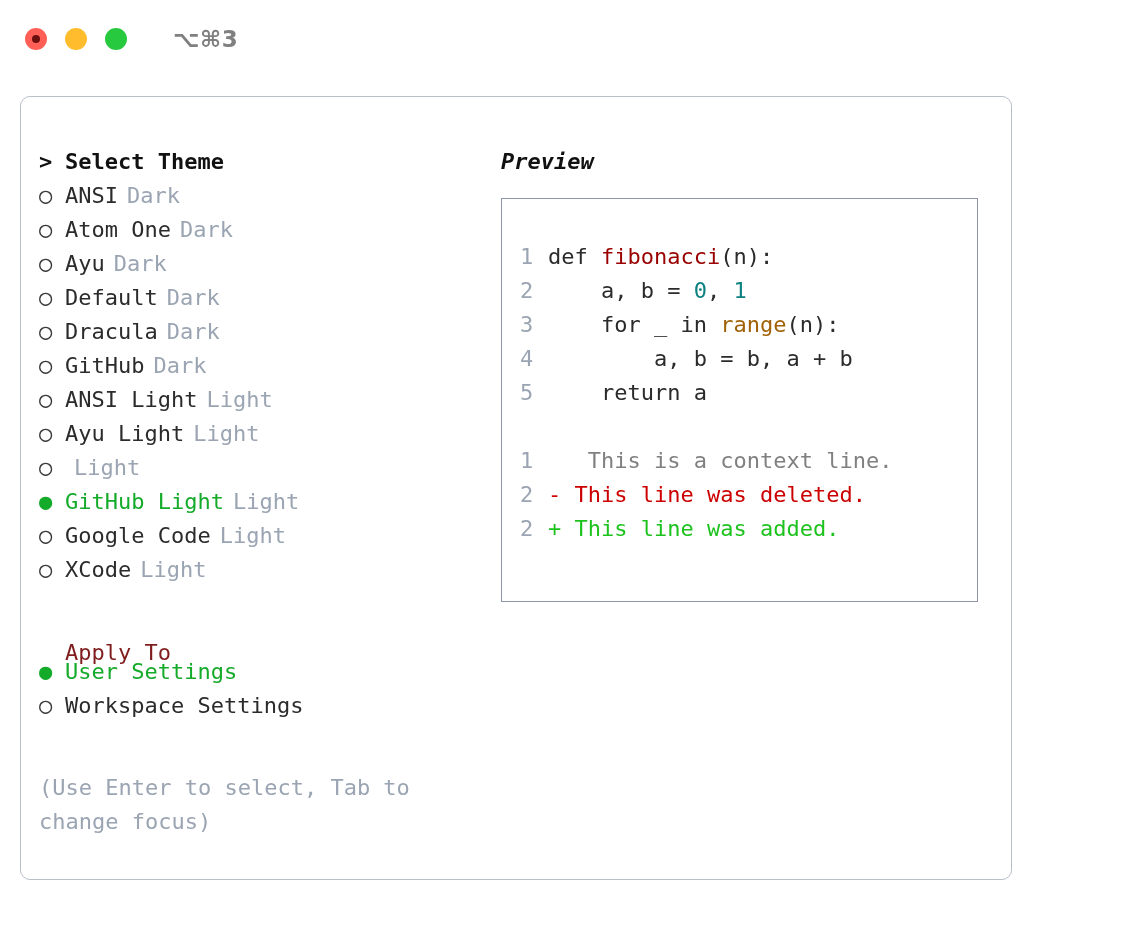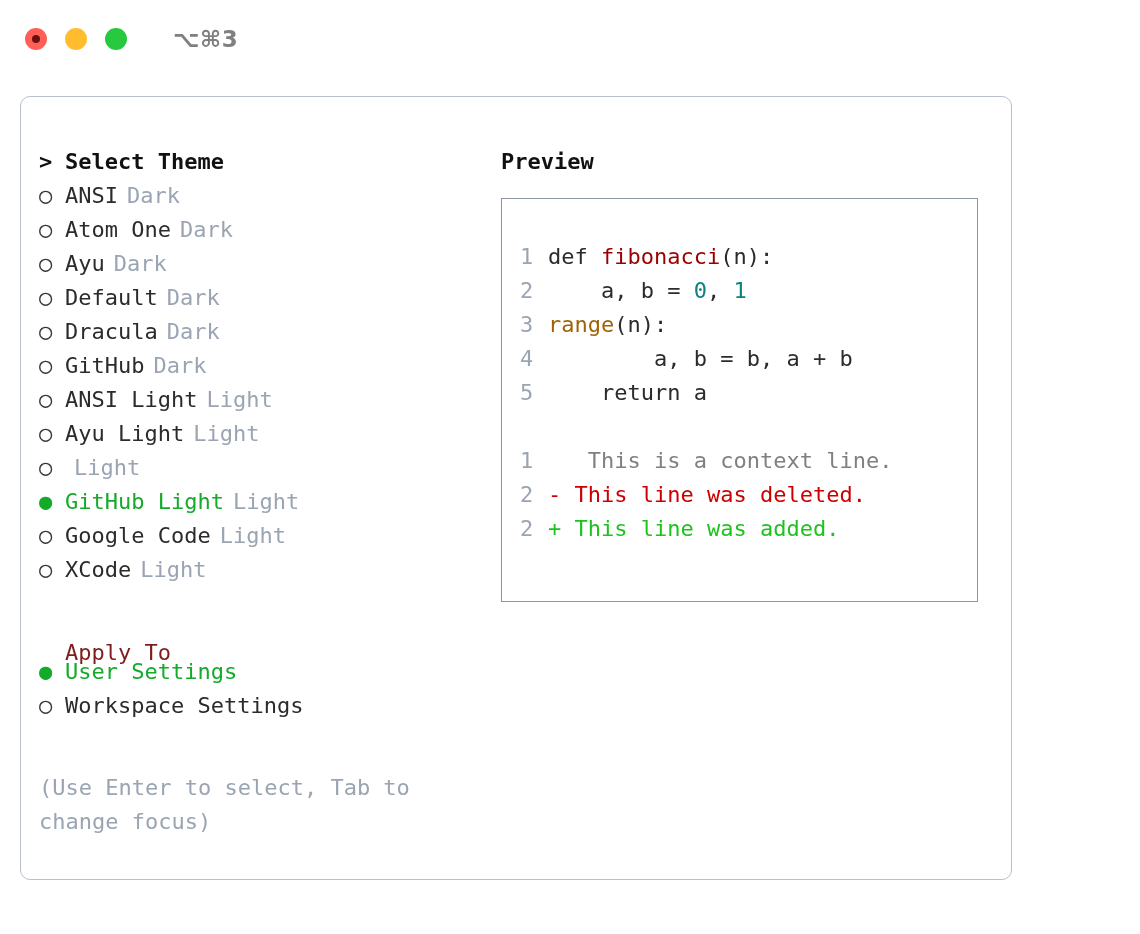--- a/index.html
+++ b/index.html
@@ -137,20 +137,21 @@
     position: absolute;
     left: 480px;
     top: 52px;
     width: 500px;
   }
   .preview-title {
     font-size: 22px;
     font-weight: bold;
     color: #111111;
     margin-bottom: 24px;
+    font-style: italic;
   }
   .preview-box {
     width: 477px;
     height: 404px;
     border: 1.5px solid #8b95a5;
     box-sizing: border-box;
     background: #ffffff;
     padding: 45px 0 0 18px;
   }
   .code-line {
@@ -288,21 +289,21 @@
             <span class="code-text">def </span><span class="tok-fn">fibonacci</span><span class="code-text">(n):</span>
           </div>
 
           <div class="code-line">
             <span class="lineno">2</span>
             <span class="code-text">    a, b = </span><span class="tok-num">0</span><span class="code-text">, </span><span class="tok-num">1</span>
           </div>
 
           <div class="code-line">
             <span class="lineno">3</span>
-            <span class="tok-builtin">range</span><span class="code-text">(n):</span>
+            <span class="code-text">    for _ in </span><span class="tok-builtin">range</span><span class="code-text">(n):</span>
           </div>
 
           <div class="code-line">
             <span class="lineno">4</span>
             <span class="code-text">        a, b = b, a + b</span>
           </div>
 
           <div class="code-line">
             <span class="lineno">5</span>
             <span class="code-text">    return a</span>

